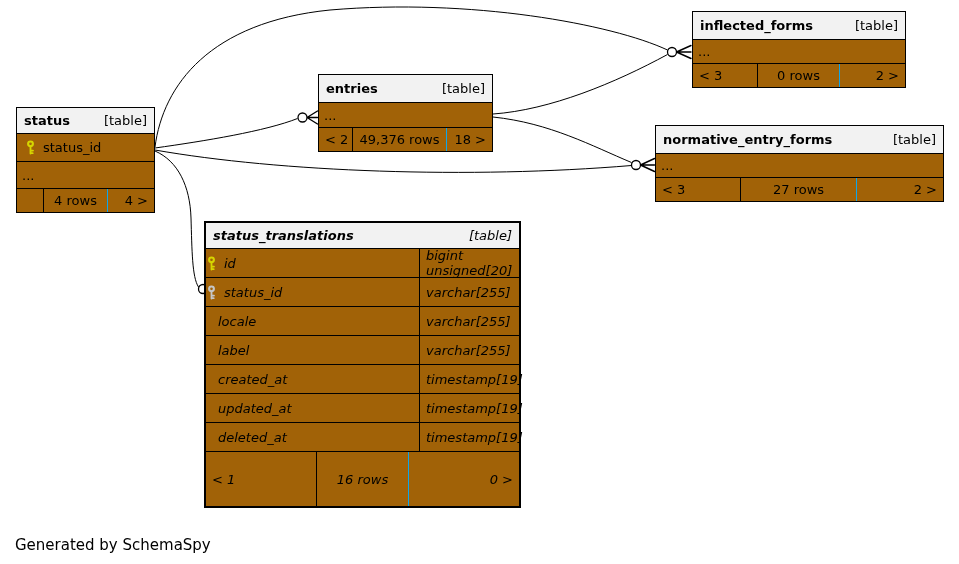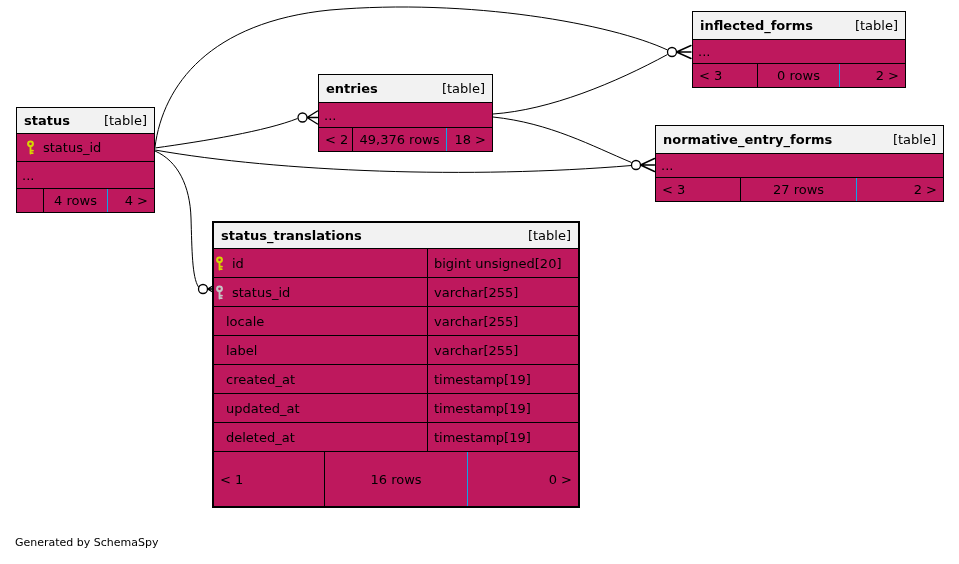--- a/index.html
+++ b/index.html
@@ -5,21 +5,21 @@
   html,body { margin:0; padding:0; background:#fff; }
   #canvas {
     position:relative; width:959px; height:564px; overflow:hidden;
     font-family:"DejaVu Sans","Liberation Sans",sans-serif;
     color:#000; background:#fff;
   }
   #wires { position:absolute; left:0; top:0; pointer-events:none; }
 
   .tbl {
     position:absolute; box-sizing:border-box; border:1px solid #000;
-    background:#be185d; display:flex; flex-direction:column; font-size:13px;
+    background:#a16207; display:flex; flex-direction:column; font-size:13px;
   }
   .tbl.focus { border-width:2px; }
   .thead {
     background:#f2f2f2; border-bottom:1px solid #000; display:flex;
     justify-content:space-between; align-items:center; padding:0 7px;
     flex:0 0 auto; box-sizing:border-box;
   }
   .tname { font-weight:bold; }
   .trow {
     border-bottom:1px solid #000; display:flex; align-items:center;
@@ -36,21 +36,21 @@
   .typecell {
     border-left:1px solid #000; flex:1 1 auto; height:100%;
     display:flex; align-items:center; padding-left:6px; box-sizing:border-box;
   }
   .tfoot { display:flex; flex:1 1 auto; align-items:stretch; }
   .fcell { display:flex; align-items:center; box-sizing:border-box; }
   .f-left   { border-right:1px solid #000; padding-left:6px; }
   .f-center { border-right:1px solid #0ea5e9; justify-content:center; }
   .f-right  { justify-content:flex-end; padding-right:6px; }
   .f-grow { flex:1 1 auto; }
-  #note { position:absolute; left:15px; top:536px; font-size:11px; }
+  #note { position:absolute; left:15px; top:536px; font-size:15px; }
 </style>
 </head>
 <body>
 
 <div id="canvas">
 
   <svg id="wires" width="959" height="564" viewBox="0 0 959 564">
     <g fill="none" stroke="#000" stroke-width="1">
       <path d="M 155 147 C 163 85 210 22 330 10 C 470 -2 612 24 667.5 50"></path>
       <path d="M 155 148 C 205 141 266 131 297.5 118.5"></path>
@@ -135,21 +135,21 @@
     <div class="trow ellip" style="height:24px;">
       <span>...</span>
     </div>
     <div class="tfoot">
       <span class="fcell f-left" style="width:85px;">&lt; 3</span>
       <span class="fcell f-center f-grow">27 rows</span>
       <span class="fcell f-right" style="width:86px;">2 &gt;</span>
     </div>
   </div>
 
-  <div class="tbl focus" style="left:212px; top:221px; width:368px; height:287px;">
+  <div class="tbl focus" style="left:204px; top:221px; width:317px; height:287px;font-style:italic;">
     <div class="thead" style="height:26px;">
       <span class="tname">status_translations</span>
       <span>[table]</span>
     </div>
 
     <div class="trow" style="height:29px;">
       <span class="namecell">
         <svg class="keyicon" viewBox="0 0 12 16">
           <g fill="none" stroke-linecap="round" stroke="#d6d600">
             <circle cx="6" cy="4" r="2.6" stroke-width="2.3"></circle>

